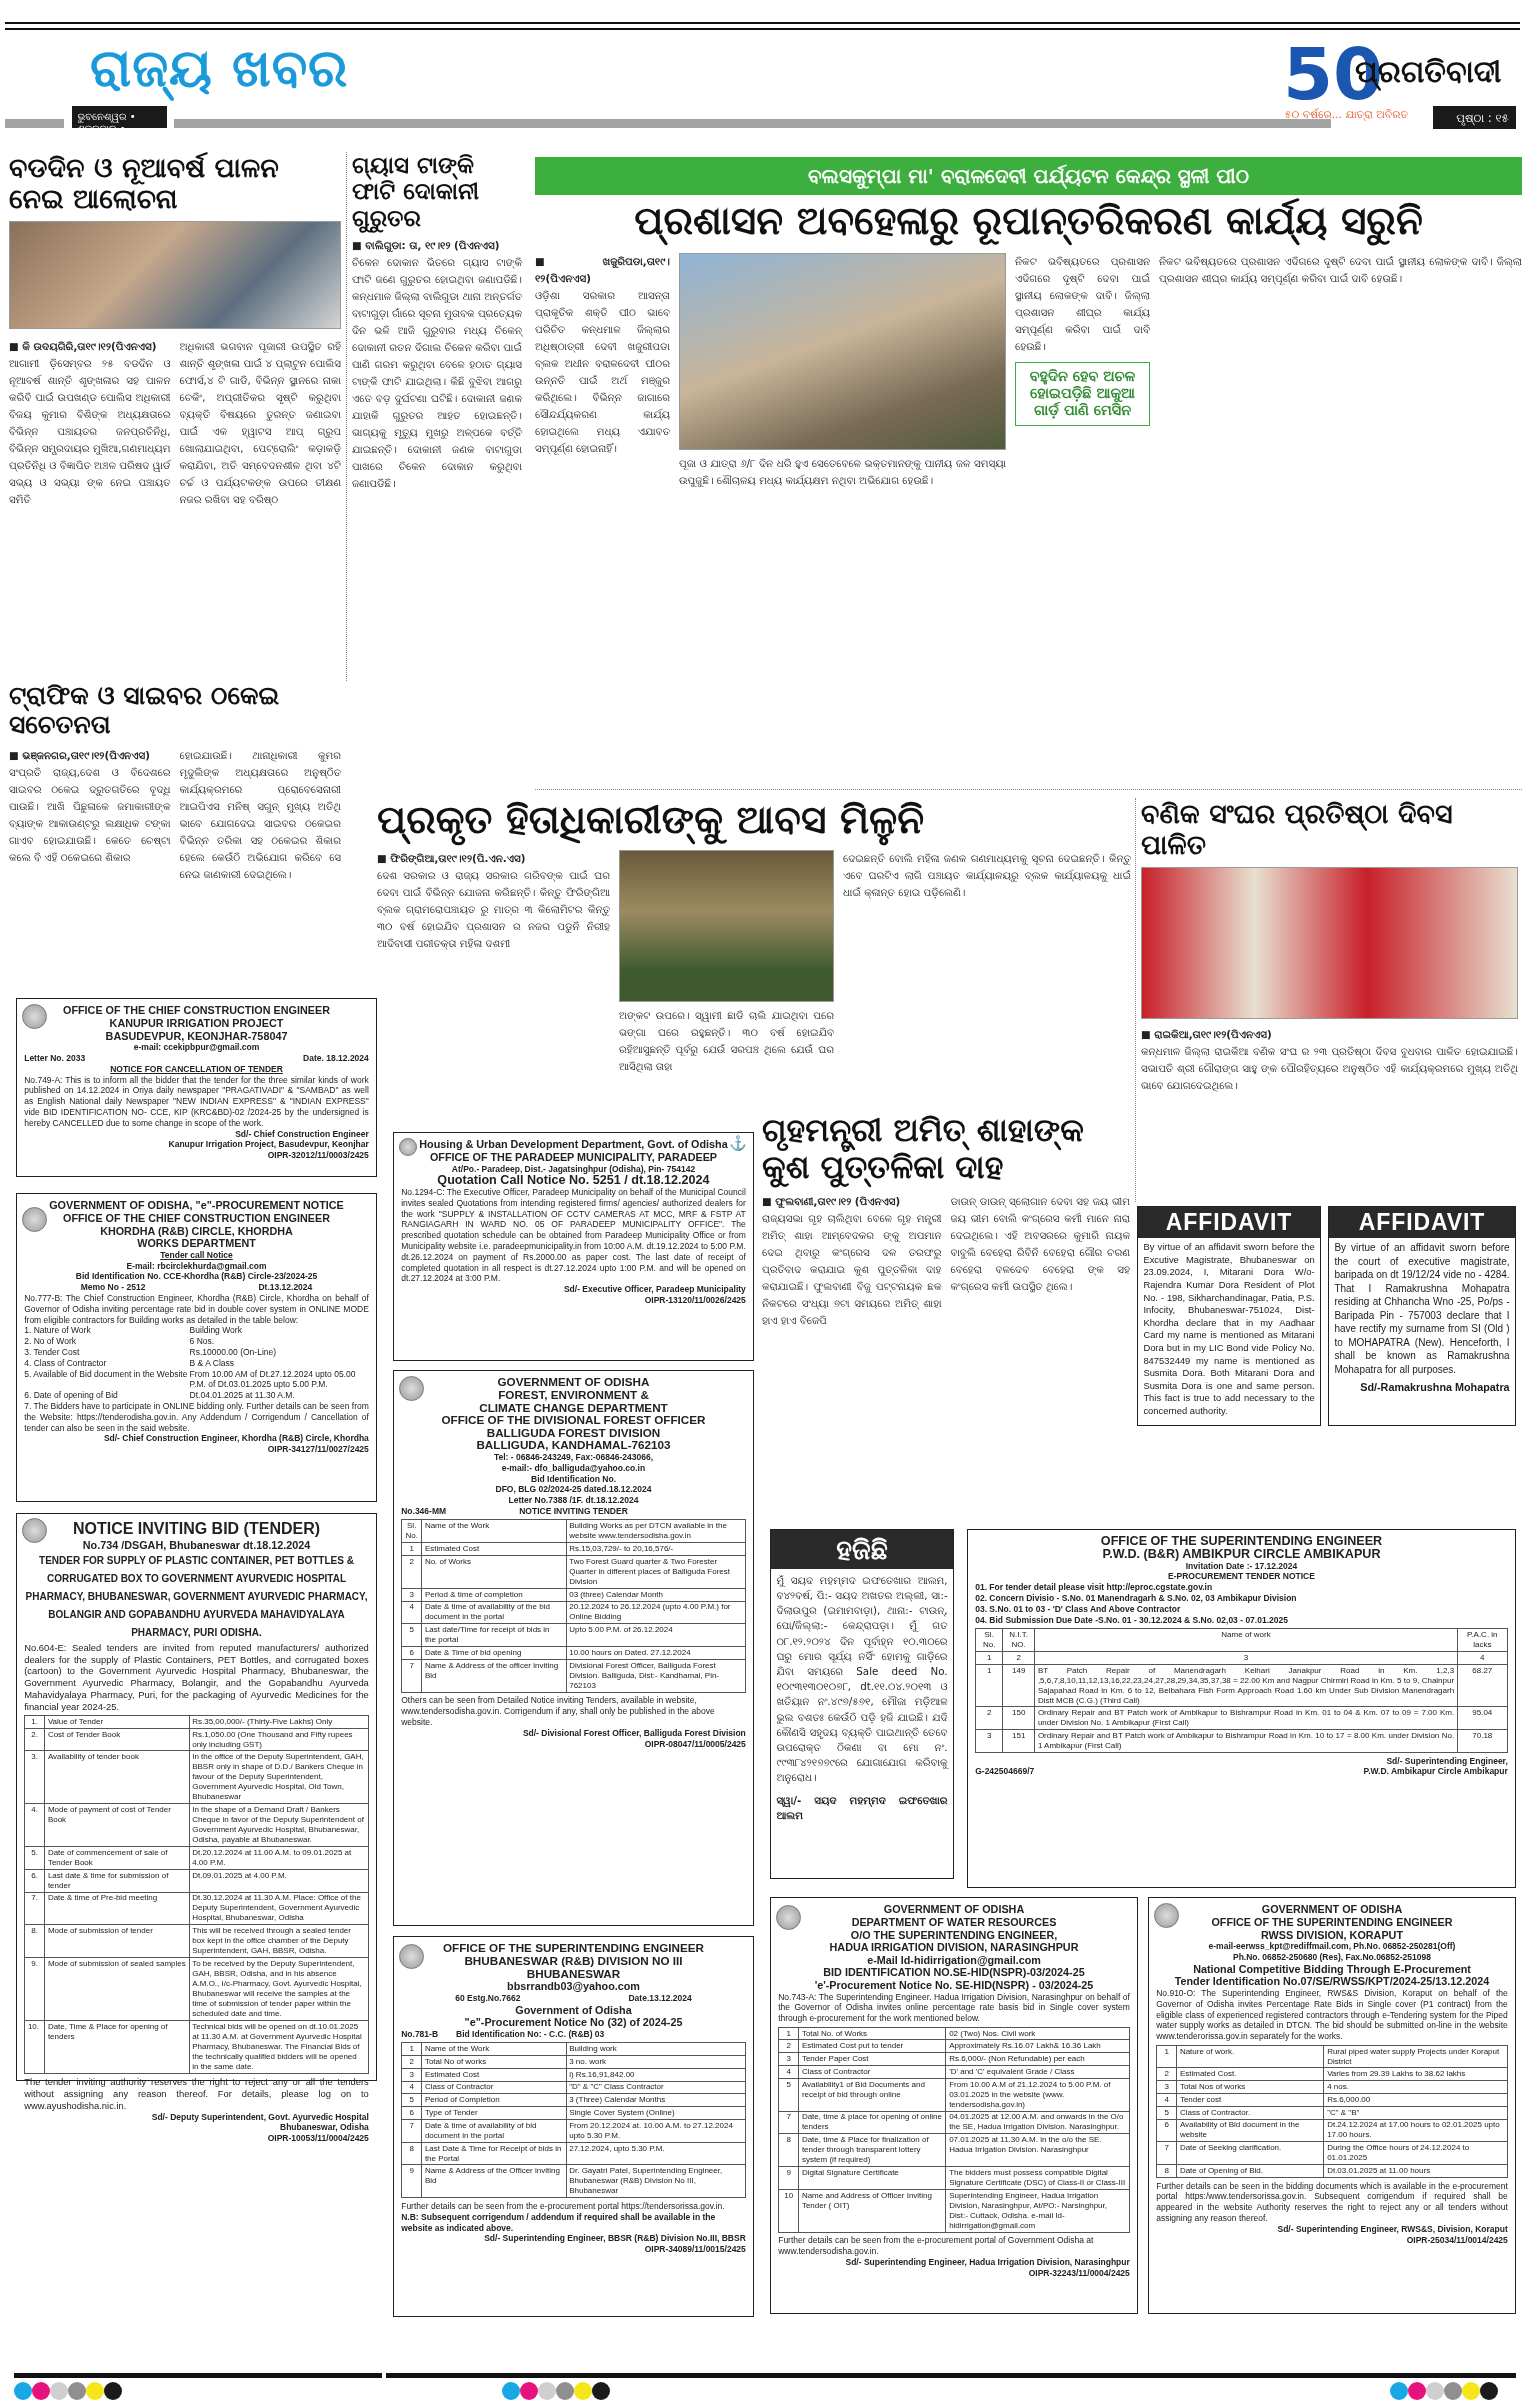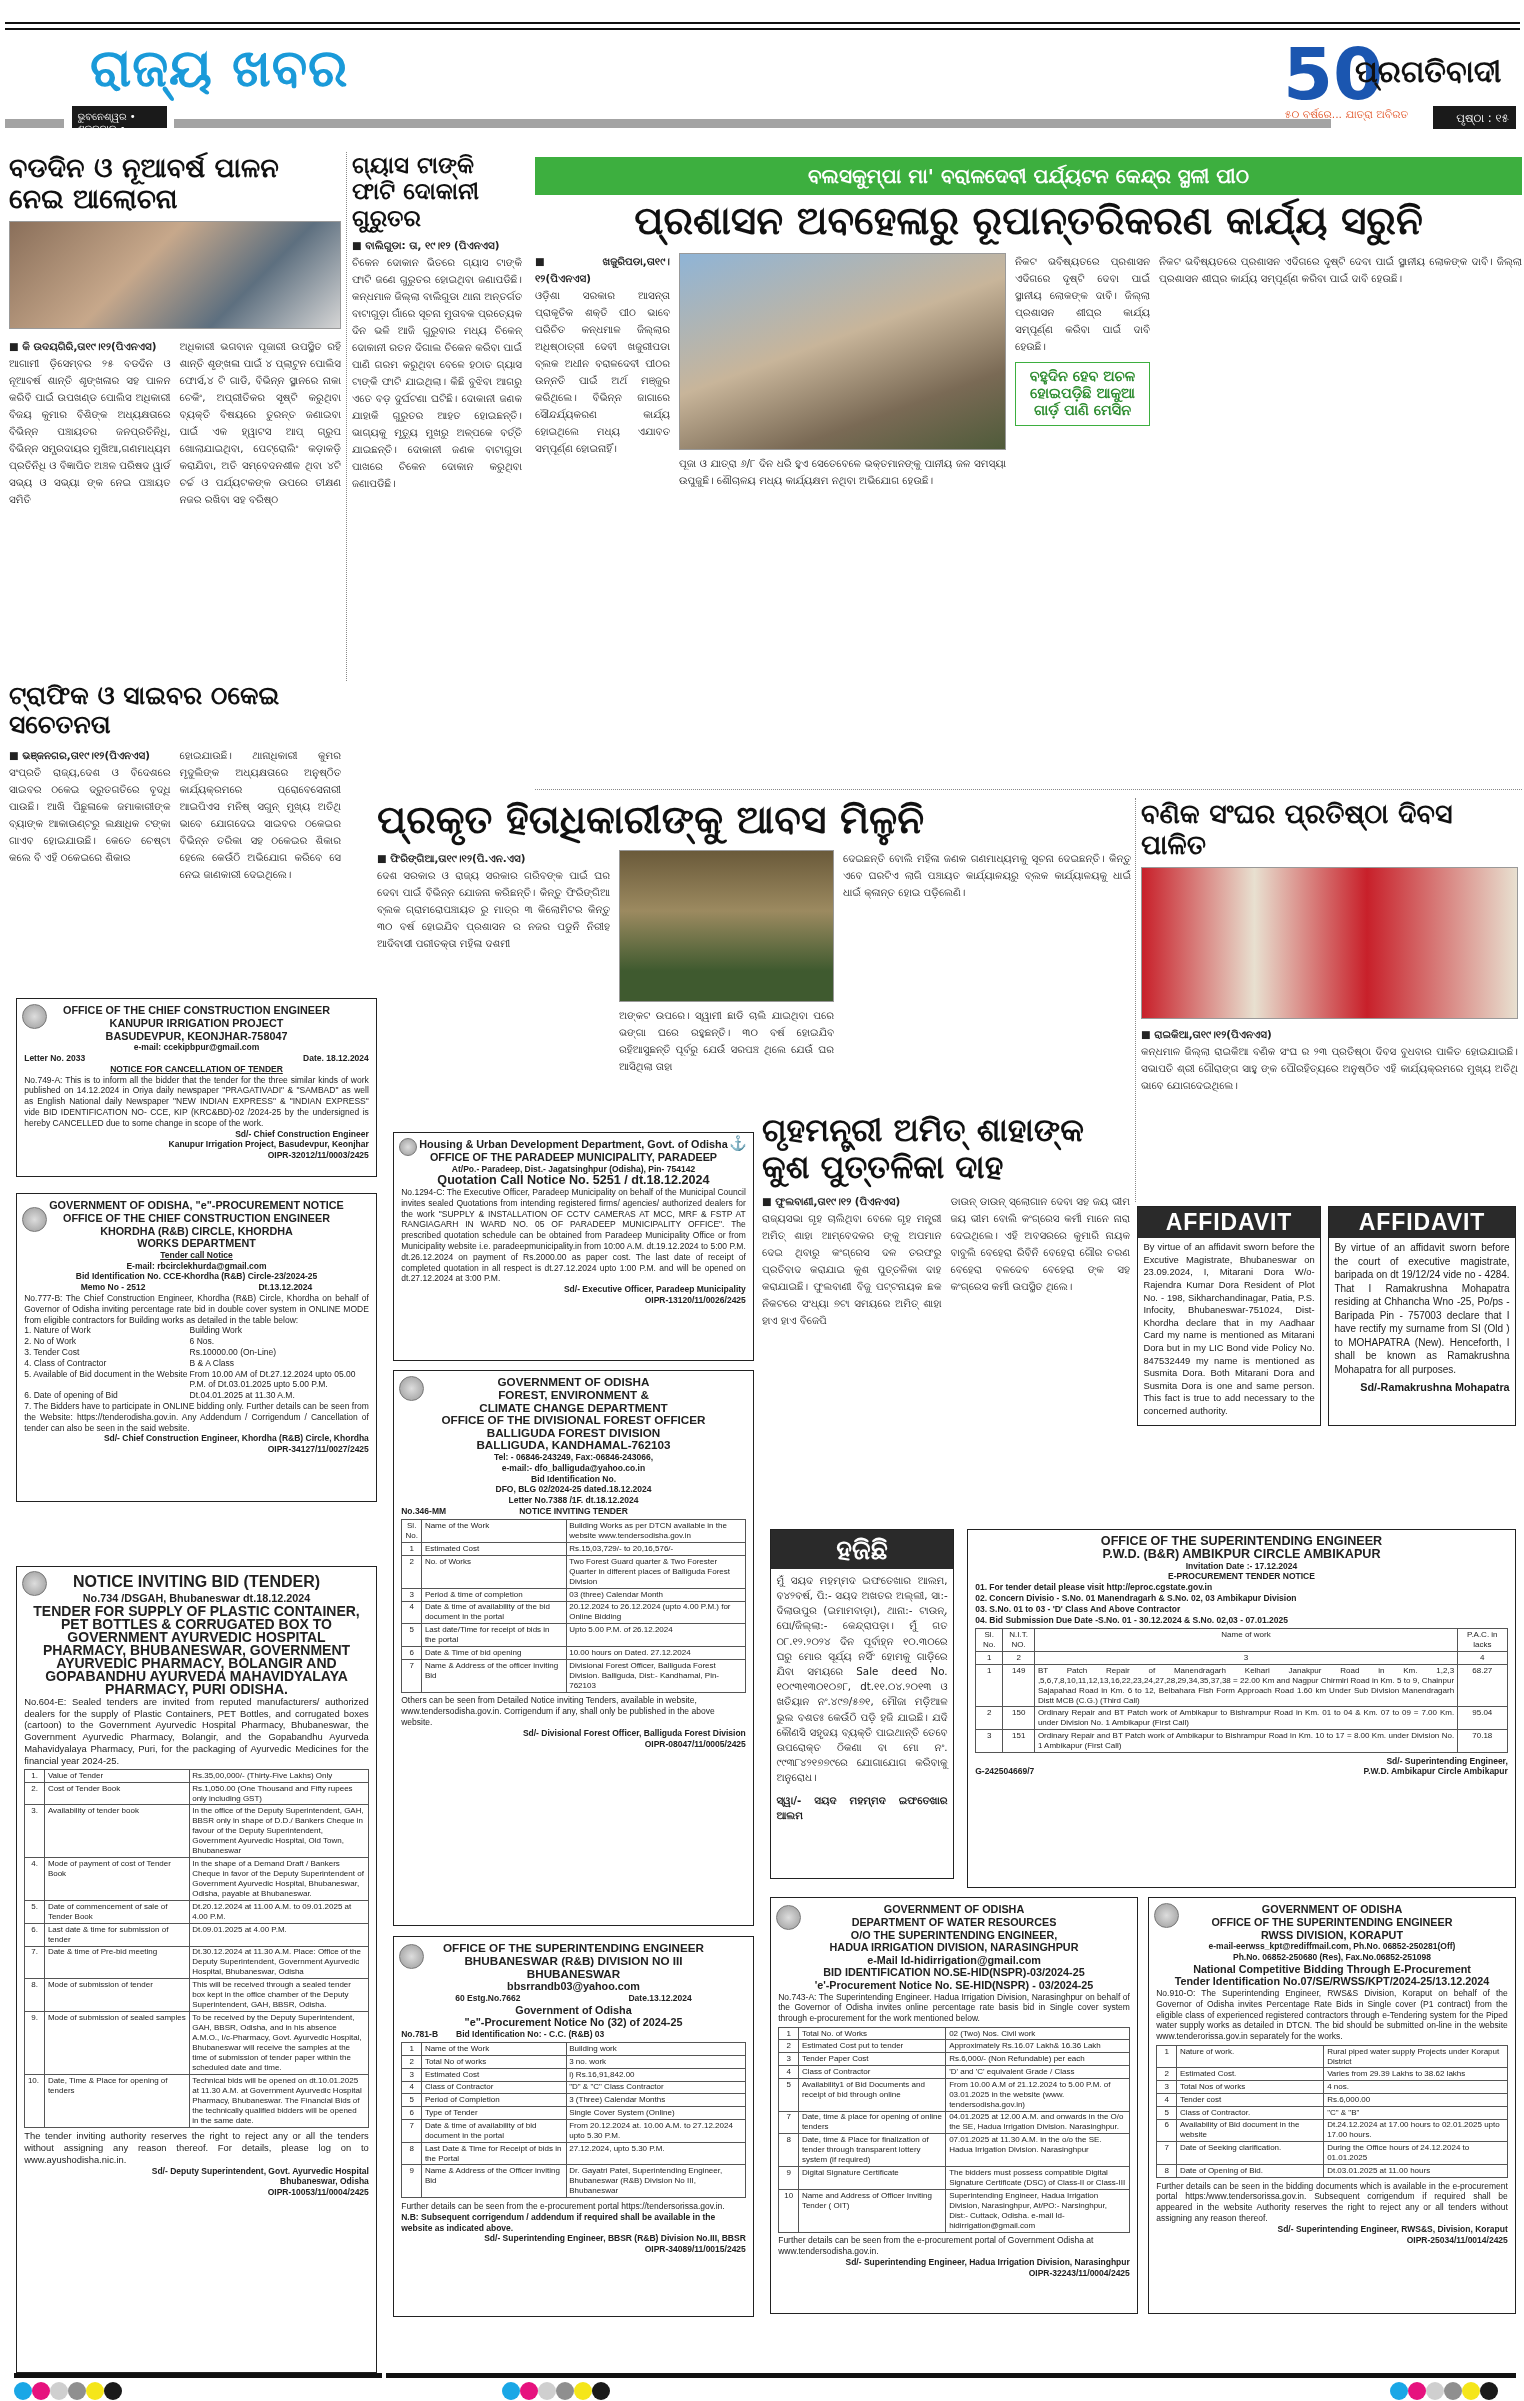--- a/index.html
+++ b/index.html
@@ -213,25 +213,25 @@
       <div style="display: flex;">
         <span style="width: 48%;">6. Date of opening of Bid</span>
         <span style="flex: 1 1 0%;">Dt.04.01.2025 at 11.30 A.M.</span>
       </div>
     </div>
   <div style="text-align:justify">7. The Bidders have to participate in ONLINE bidding only. Further details can be seen from the Website: https://tenderodisha.gov.in. Any Addendum / Corrigendum / Cancellation of tender can also be seen in the said website.</div>
   <div class="r">Sd/- Chief Construction Engineer, Khordha (R&amp;B) Circle, Khordha</div>
   <div class="r">OIPR-34127/11/0027/2425</div>
 </div>
 
-<div class="notice" style="left:16px;top:1566px;width:361px;height:807px">
+<div class="notice" style="left:16px;top:1513px;width:361px;height:568px">
   <span class="emblem" style="left:5.4px;top:3.6px"></span>
   <h4 style="font-size:16px;line-height:20px">NOTICE INVITING BID (TENDER)</h4>
   <h4>No.734 /DSGAH, Bhubaneswar dt.18.12.2024</h4>
-  <div class="c b" style="font-size:14px;line-height:13px">TENDER FOR SUPPLY OF PLASTIC CONTAINER, PET BOTTLES &amp; CORRUGATED BOX TO GOVERNMENT AYURVEDIC HOSPITAL PHARMACY, BHUBANESWAR, GOVERNMENT AYURVEDIC PHARMACY, BOLANGIR AND GOPABANDHU AYURVEDA MAHAVIDYALAYA PHARMACY, PURI ODISHA.</div>
+  <div class="c b" style="font-size:10px;line-height:18px">TENDER FOR SUPPLY OF PLASTIC CONTAINER, PET BOTTLES &amp; CORRUGATED BOX TO GOVERNMENT AYURVEDIC HOSPITAL PHARMACY, BHUBANESWAR, GOVERNMENT AYURVEDIC PHARMACY, BOLANGIR AND GOPABANDHU AYURVEDA MAHAVIDYALAYA PHARMACY, PURI ODISHA.</div>
   <div style="text-align:justify;font-size:9.4px;line-height:11.7px">No.604-E: Sealed tenders are invited from reputed manufacturers/ authorized dealers for the supply of Plastic Containers, PET Bottles, and corrugated boxes (cartoon) to the Government Ayurvedic Hospital Pharmacy, Bhubaneswar, the Government Ayurvedic Pharmacy, Bolangir, and the Gopabandhu Ayurveda Mahavidyalaya Pharmacy, Puri, for the packaging of Ayurvedic Medicines for the financial year 2024-25.</div>
   <table>
       <tbody id="ayur-rows">
         <tr>
           <td style="width: 20px; text-align: center;">1.</td>
           <td style="width: 42%;">Value of Tender</td>
           <td>Rs.35,00,000/- (Thirty-Five Lakhs) Only</td>
         </tr>
         <tr>
           <td style="width: 20px; text-align: center;">2.</td>

